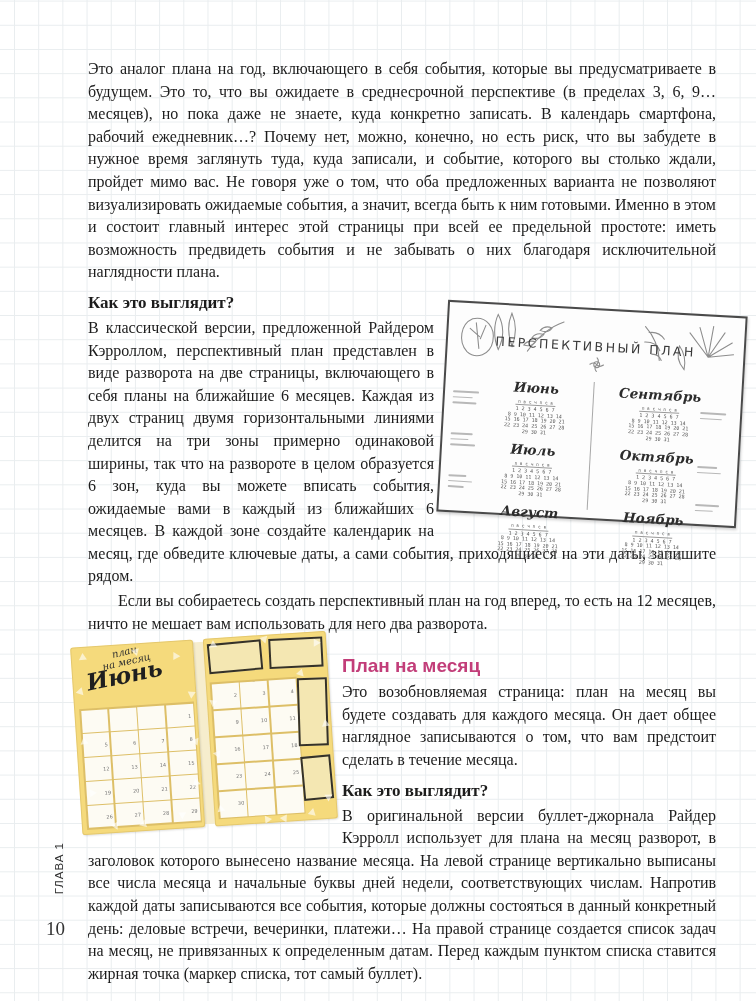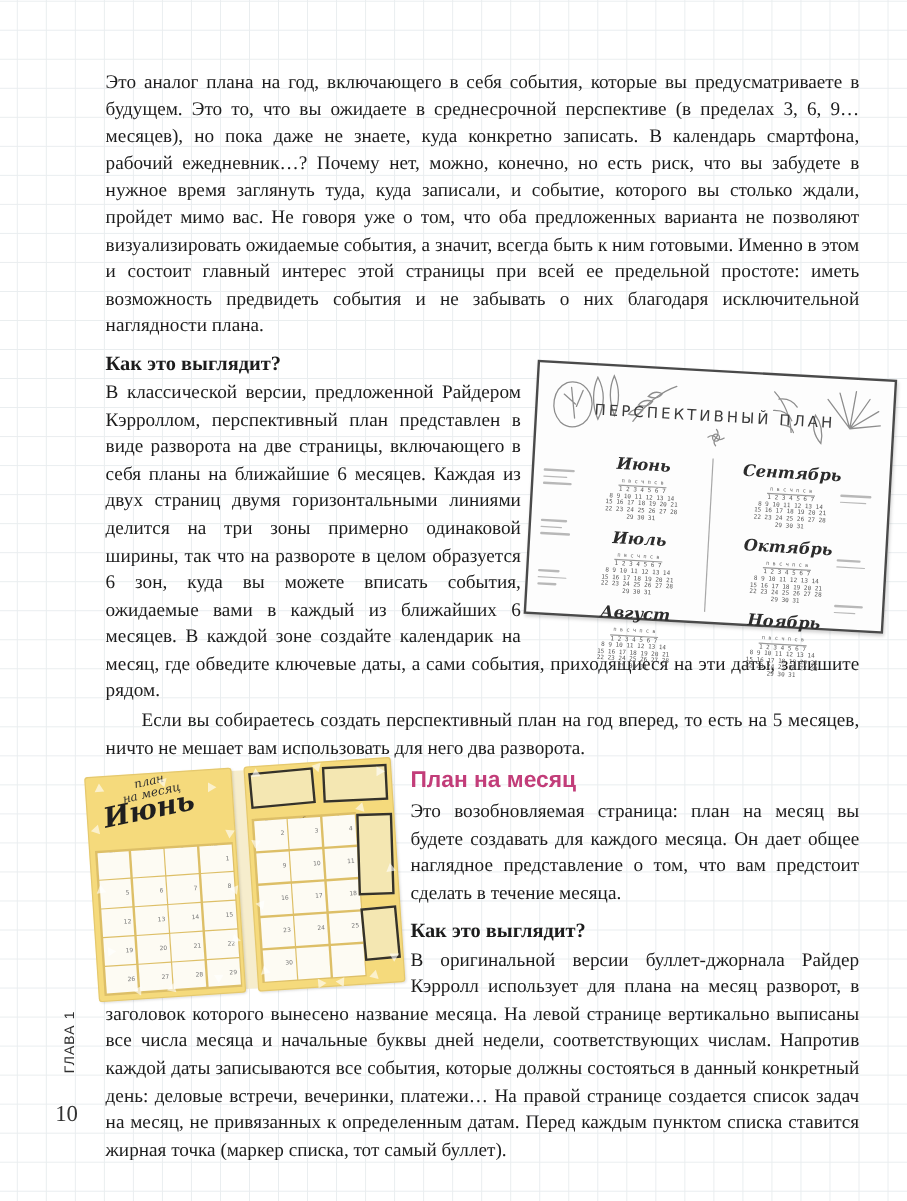--- a/index.html
+++ b/index.html
@@ -8,21 +8,21 @@
     background-image:
       linear-gradient(to right,#e9edef 1px,transparent 1px),
       linear-gradient(to bottom,#e9edef 1px,transparent 1px);
     background-size:24.2px 24.2px;background-position:14px .6px;
     font-family:"Liberation Serif",serif;color:#1c1c1c;
   }
   .content{position:absolute;left:88px;top:58px;width:628px;text-align:justify;
     font-size:16px;line-height:22.6px;}
   .h-pink{font-family:"Liberation Sans",sans-serif;font-weight:bold;font-size:19px;
     color:#c23d79;margin:0 0 3px 0;text-align:left;line-height:24px;}
-  .h-pink.second{margin-top:4px;}
+  .h-pink.second{margin-top:19px;}
   .h-serif{font-size:17px;font-weight:bold;margin:7px 0 2px 0;text-align:left;line-height:24px;}
   p{margin:0 0 2px 0;}
   p.indent{text-indent:30px;}
 
   
   .nb-float{float:right;width:300px;height:212px;margin:22px -26px 8px 8px;position:relative;}
   .notebook{position:absolute;inset:0;transform:rotate(3.2deg);background:#fdfdfd;
     border:2px solid #4a4a4a;box-shadow:1px 2px 3px rgba(0,0,0,.18);}
   .nb-leaves{position:absolute;top:2px;left:2px;width:292px;height:70px;}
   .nb-title{position:absolute;top:26px;left:0;right:0;text-align:center;
@@ -166,21 +166,21 @@
         </div>
         <div class="nb-note" style="right:8px;top:184px">
           <div class="sq" style="width:24px"></div>
             <div class="sq" style="width:18px"></div>
         </div>
       </div>
     </div>
 
     <h3 class="h-serif">Как это выглядит?</h3>
     <p>В классической версии, предложенной Райдером Кэрроллом, перспективный план представлен в виде разворота на две страницы, включающего в себя планы на ближайшие 6 месяцев. Каждая из двух страниц двумя горизонтальными линиями делится на три зоны примерно одинаковой ширины, так что на развороте в целом образуется 6 зон, куда вы можете вписать события, ожидаемые вами в каждый из ближайших 6 месяцев. В каждой зоне создайте календарик на месяц, где обведите ключевые даты, а сами события, приходящиеся на эти даты, запишите рядом.</p>
-    <p class="indent">Если вы собираетесь создать перспективный план на год вперед, то есть на 5 месяцев, ничто не мешает вам использовать для него два разворота.</p>
+    <p class="indent">Если вы собираетесь создать перспективный план на год вперед, то есть на 12 месяцев, ничто не мешает вам использовать для него два разворота.</p>
 
     <div class="sp-float">
       <div class="spread">
         <div class="sp-center"></div>
 
         <div class="cal-page lp">
           <div class="script-head"><span>план</span><br><span>на месяц</span></div>
           <div class="june-title">Июнь</div>
           <div class="dow-row l">
               <span>пн</span>
@@ -323,20 +323,20 @@
             <div class="tri" style="left: 48px; top: 180px; transform: rotate(329deg);"></div>
             <div class="tri" style="left: 94px; top: 176px; transform: rotate(16deg);"></div>
             <div class="tri" style="left: 112px; top: 162px; transform: rotate(63deg);"></div>
             <div class="tri" style="left: 4px; top: 168px; transform: rotate(110deg);"></div>
             <div class="tri" style="left: 66px; top: 182px; transform: rotate(157deg);"></div>
           </div>
       </div>
     </div>
 
     <h2 class="h-pink second">План на месяц</h2>
-    <p>Это возобновляемая страница: план на месяц вы будете создавать для каждого месяца. Он дает общее наглядное представление о том, что вам предстоит сделать в течение месяца.</p>
+    <p>Это возобновляемая страница: план на месяц вы будете создавать для каждого месяца. Он дает общее наглядное записываются о том, что вам предстоит сделать в течение месяца.</p>
     <h3 class="h-serif">Как это выглядит?</h3>
     <p><span>В оригинальной версии буллет-джорнала Райдер Кэрролл использует для плана на месяц разворот, в заголовок которого вынесено название месяца.</span> <span>На левой странице вертикально выписаны все числа месяца и начальные буквы дней недели, соответствующих числам. Напротив каждой даты записываются все события, которые должны состояться в данный конкретный день: деловые встречи, вечеринки, платежи… На правой странице создается список задач на месяц, не привязанных к определенным датам. Перед каждым пунктом списка ставится жирная точка (маркер списка, тот самый буллет).</span></p>
   </div>
 
   <div class="chapter">ГЛАВА 1</div>
   <div class="pagenum">10</div>
 </div>
 
 </body></html>

